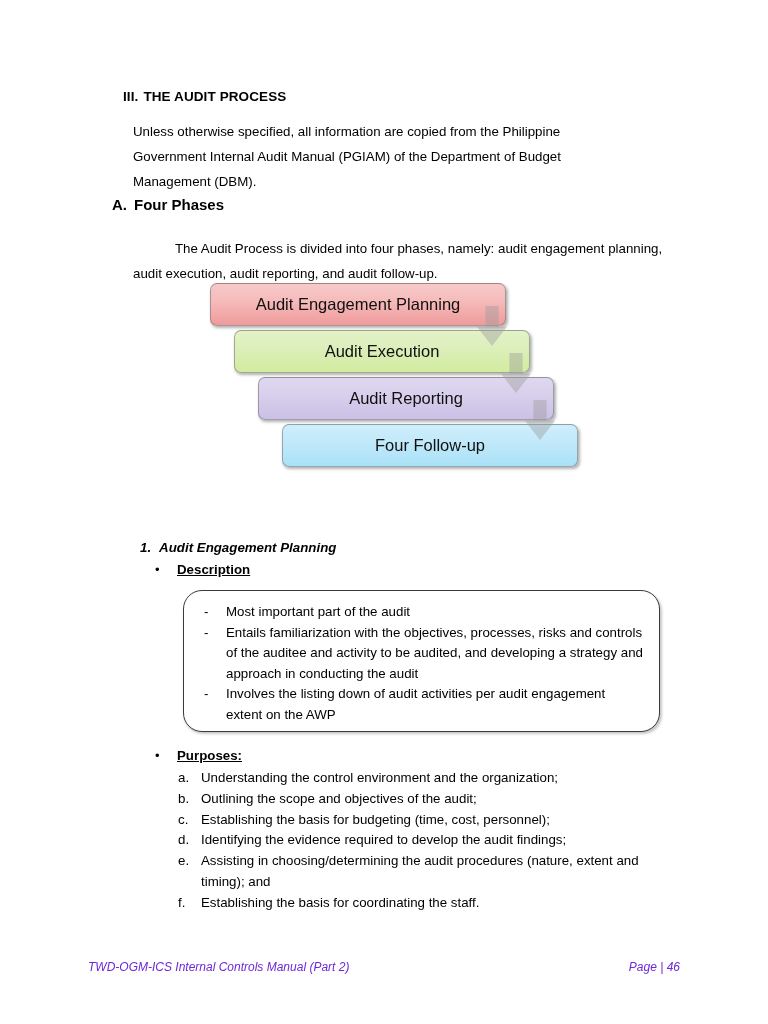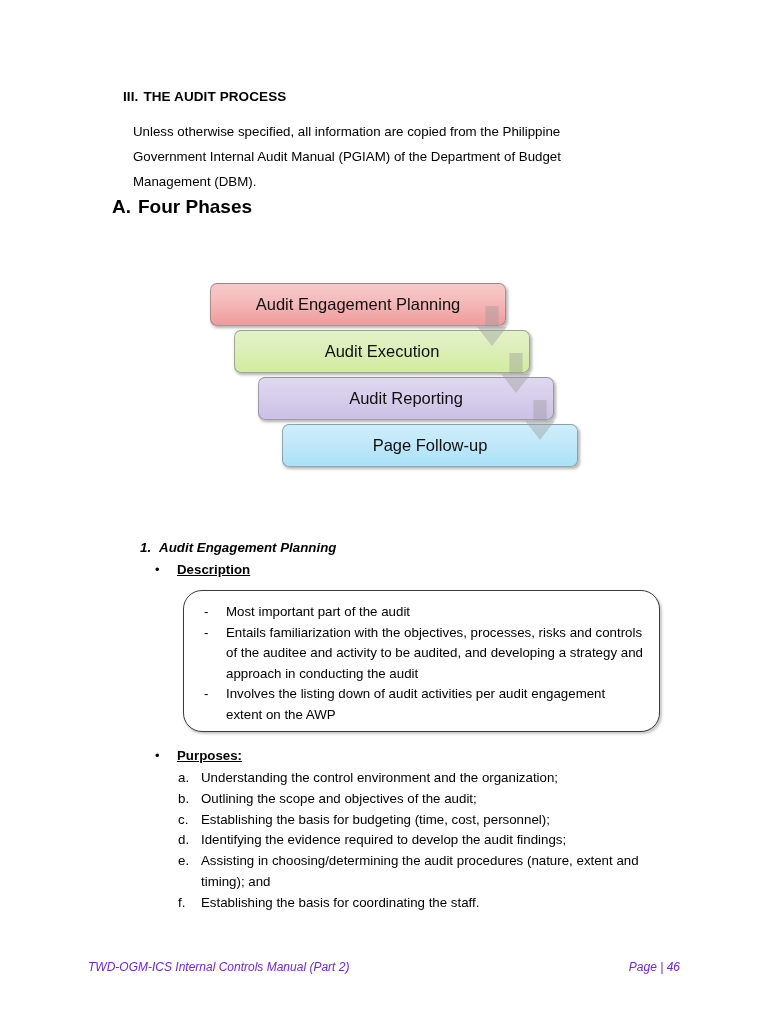--- a/index.html
+++ b/index.html
@@ -45,21 +45,21 @@
     line-height: 25px;
     text-align: left;
     margin-top: 8px;
   }
 
   
   .sub-heading {
     position: absolute;
     left: 112px;
     top: 196px;
-    font-size: 19px;
+    font-size: 15px;
     font-weight: bold;
     white-space: nowrap;
   }
   .sub-heading .num { margin-right: 7px; }
 
   .phases-para {
     position: absolute;
     left: 133px;
     top: 236px;
     width: 540px;
@@ -247,33 +247,34 @@
   <div class="sec-heading">
     <span class="num">III.</span><span>THE AUDIT PROCESS</span>
   </div>
 
   <div class="intro-para">Unless otherwise specified, all information are copied from the Philippine Government Internal Audit Manual (PGIAM) of the Department of Budget Management (DBM).</div>
 
   <div class="sub-heading">
     <span class="num">A.</span><span>Four Phases</span>
   </div>
 
+  <div class="phases-para"><span class="indent"></span><span>The Audit Process is divided into four phases, namely: audit engagement planning, audit execution, audit reporting, and audit follow-up.</span></div>
 
   <div class="diagram">
     <div class="phase-box phase-1">
       <span>Audit Engagement Planning</span>
     </div>
     <div class="phase-box phase-3">
       <span>Audit Reporting</span>
     </div>
     <div class="phase-box phase-2">
       <span>Audit Execution</span>
     </div>
     <div class="phase-box phase-4">
-      <span>Page Follow-up</span>
+      <span>Four Follow-up</span>
     </div>
 
     <div class="phase-arrow arrow-1"></div>
     <div class="phase-arrow arrow-2"></div>
     <div class="phase-arrow arrow-3"></div>
   </div>
 
 
   <div class="item-num-heading">
     <span class="num">1.</span><span>Audit Engagement Planning</span>

